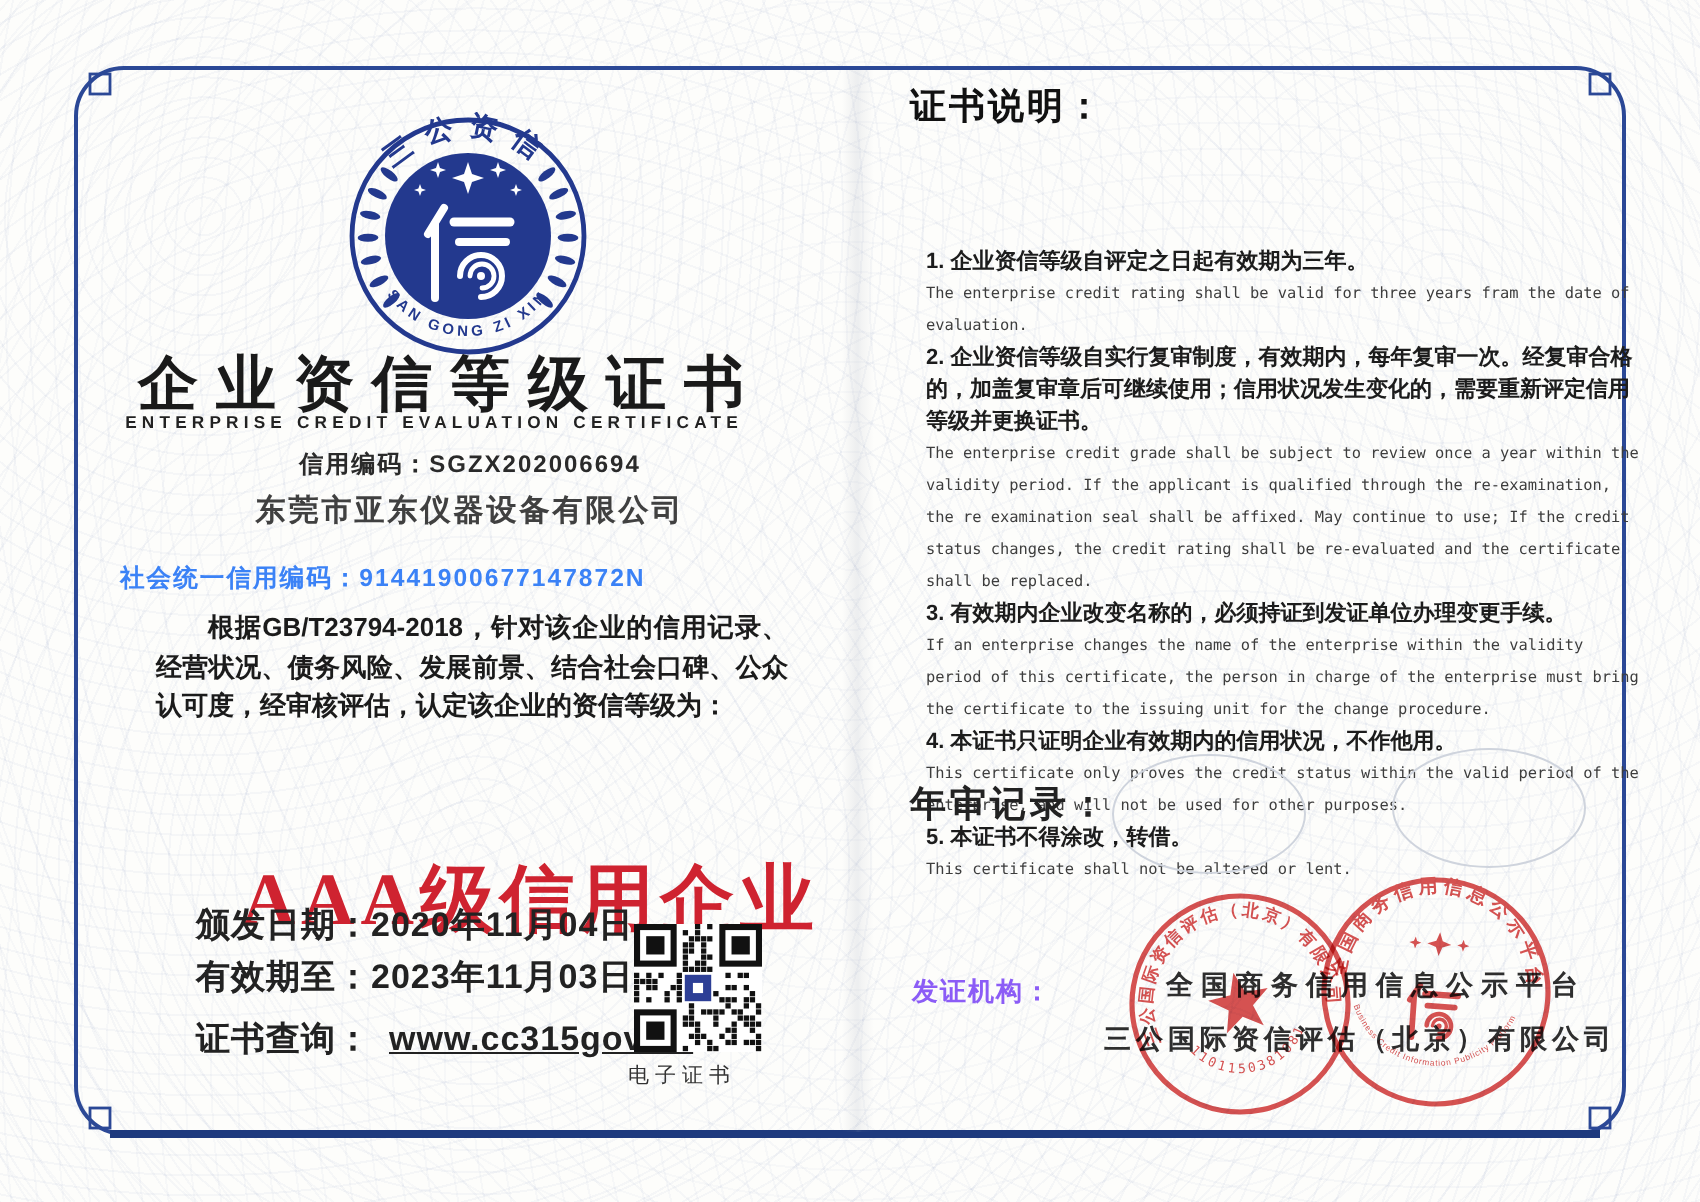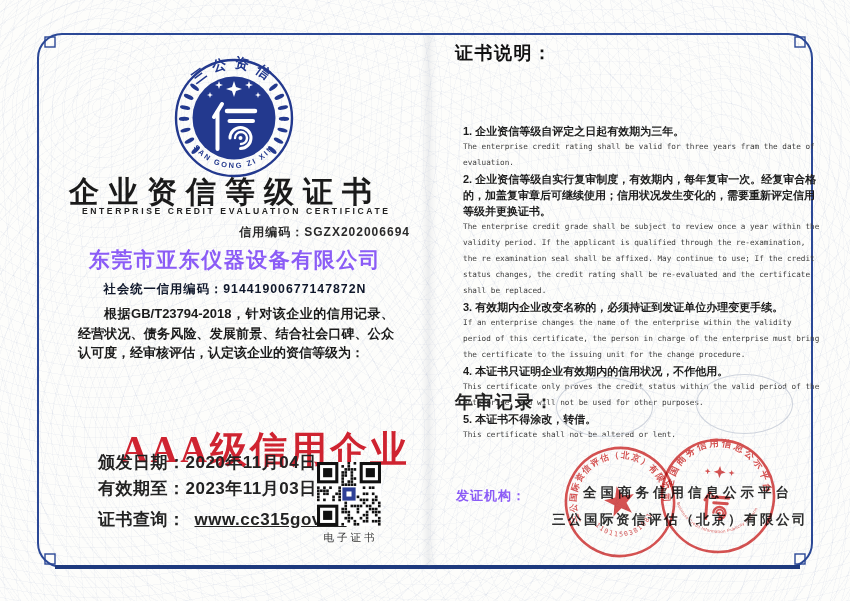--- a/index.html
+++ b/index.html
@@ -20,37 +20,37 @@
   }
   .abs{position:absolute;}
   .frame-svg{position:absolute;inset:0;}
   .fold{position:absolute;left:421px;top:35px;width:16px;height:531px;
     background:linear-gradient(90deg,rgba(110,120,145,0) 0%,rgba(110,120,145,.10) 42%,rgba(150,160,180,.16) 50%,rgba(110,120,145,.07) 62%,rgba(110,120,145,0) 100%);}
 
   
   .logo{left:172px;top:56px;width:124px;height:124px;}
   .title{left:60px;top:172px;width:350px;font-size:30px;font-weight:900;
     color:#1a1a1a;letter-spacing:9px;text-indent:9px;font-family:"Liberation Sans",sans-serif;}
-  .subtitle{left:60px;top:206px;width:350px;text-align:center;font-size:8.6px;font-weight:bold;
+  .subtitle{left:60px;top:206px;width:350px;font-size:8.6px;font-weight:bold;
     color:#222;letter-spacing:2.6px;text-indent:2.6px;}
-  .credit-code{left:60px;top:224px;width:350px;text-align:right;font-size:12px;font-weight:bold;
+  .credit-code{left:60px;top:224px;width:350px;text-align:center;font-size:12px;font-weight:bold;
     color:#2a2a2a;letter-spacing:1px;}
-  .company{left:60px;top:246px;width:350px;text-align:center;font-size:21px;font-weight:bold;
-    color:#8b5cf6;letter-spacing:1.5px;}
-  .social-code{left:60px;top:281px;width:350px;text-align:center;font-size:12.3px;font-weight:bold;
-    color:#0f172a;letter-spacing:1px;}
+  .company{left:60px;top:246px;width:350px;text-align:center;font-size:15px;font-weight:bold;
+    color:#404040;letter-spacing:1.5px;}
+  .social-code{left:60px;top:281px;width:350px;text-align:left;font-size:12.3px;font-weight:bold;
+    color:#3b82f6;letter-spacing:1px;}
   .statement{left:78px;top:304px;width:316px;font-size:13px;font-weight:bold;color:#1b1b1b;
     line-height:19.5px;text-align:justify;text-indent:2em;}
   .rating{left:60px;top:377px;width:350px;text-align:right;font-size:37px;font-weight:bold;
     color:#cf2330;letter-spacing:3px;font-family:"Liberation Serif",serif;margin-top:48px;}
   .date-row{left:98px;font-size:17px;font-weight:bold;color:#222;letter-spacing:.5px;}
   .row-issue{top:451px;} .row-valid{top:477px;} .row-query{top:508px;}
   .row-query .val{margin-left:9px;text-decoration:underline;}
   .qr{left:317px;top:462px;width:64px;height:64px;}
-  .qr-caption{left:311px;top:531px;width:76px;text-align:center;font-size:10.5px;color:#333;
+  .qr-caption{left:311px;top:531px;width:76px;font-size:10.5px;color:#333;
     letter-spacing:3px;text-indent:3px;}
 
   
   .r-heading{left:455px;top:41px;font-size:18px;font-weight:bold;color:#111;letter-spacing:1.5px;}
   .notes{left:463px;top:79px;width:358px;margin-top:44px;}
   .note .cn{font-size:11px;line-height:16px;font-weight:bold;color:#1c1c1c;}
   .note .en{font-size:7.7px;line-height:16px;color:#3d3d3d;
     font-family:"DejaVu Sans Mono",monospace;}
   .annual-label{left:455px;top:390px;font-size:18px;color:#222;font-weight:bold;letter-spacing:2px;}
   .review-oval{width:95px;height:58px;border:1px solid #cfd4dd;border-radius:50%;}

